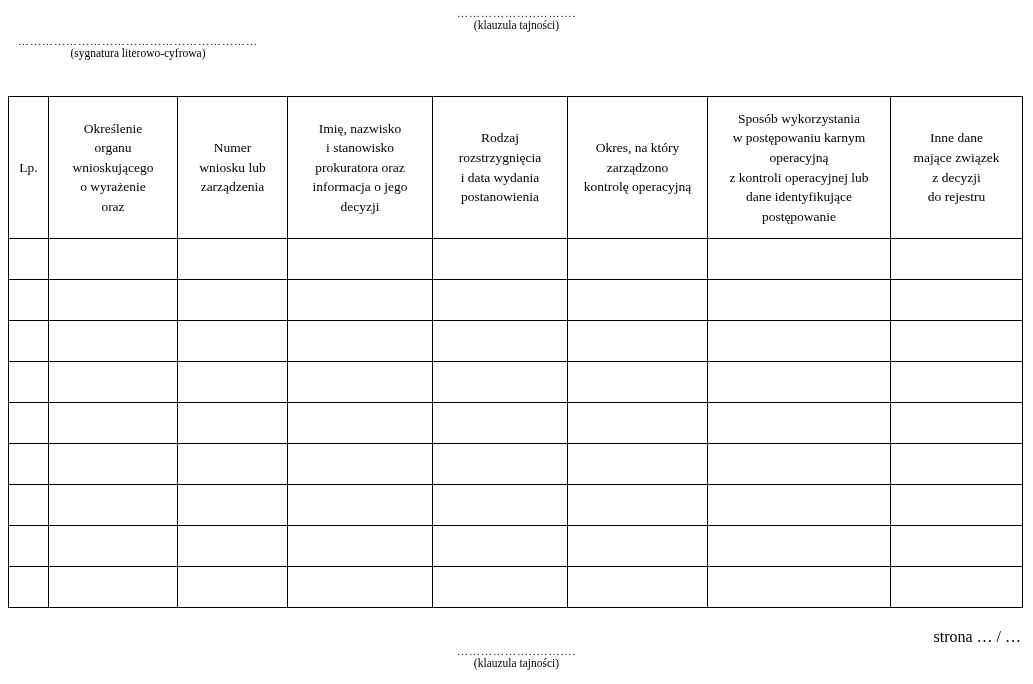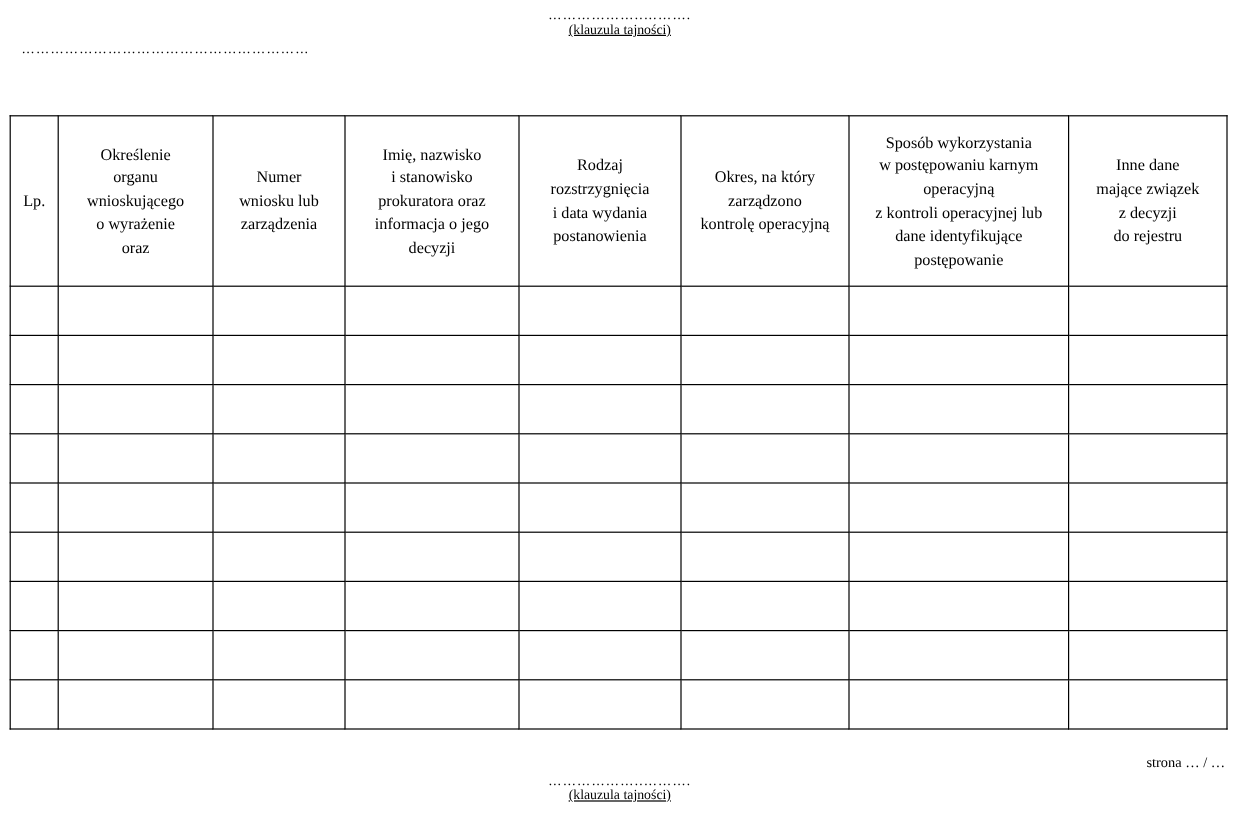--- a/index.html
+++ b/index.html
@@ -18,21 +18,20 @@
   }
   .dots {
     font-size: 11px;
     letter-spacing: 1px;
     line-height: 1;
     white-space: nowrap;
   }
   .small-label {
     font-size: 11.5px;
     line-height: 1.2;
-    text-decoration: underline;
   }
   .top-classification {
     position: absolute;
     top: 8px;
     left: 0;
     right: 0;
     text-align: center;
   }
   .signature-block {
     position: absolute;
@@ -73,21 +72,21 @@
   col.c3 { width: 110px; }
   col.c4 { width: 145px; }
   col.c5 { width: 135px; }
   col.c6 { width: 140px; }
   col.c7 { width: 183px; }
   col.c8 { width: 132px; }
   .page-indicator {
     position: absolute;
     top: 628px;
     right: 12px;
-    font-size: 12px;
+    font-size: 16px;
     font-family: Liberation Serif, serif;
   }
   .bottom-classification {
     position: absolute;
     top: 646px;
     left: 0;
     right: 0;
     text-align: center;
   }
 </style>
@@ -96,20 +95,21 @@
 
 <div class="sheet">
 
   <div class="top-classification">
     <div class="dots">………………..……….</div>
     <div class="small-label">(klauzula tajności)</div>
   </div>
 
   <div class="signature-block">
     <div class="dots">……………………………………………………</div>
+    <div class="small-label">(sygnatura literowo-cyfrowa)</div>
   </div>
 
   <table class="register">
     <colgroup>
       <col class="c1">
         <col class="c2">
         <col class="c3">
         <col class="c4">
       <col class="c5">
         <col class="c6">

